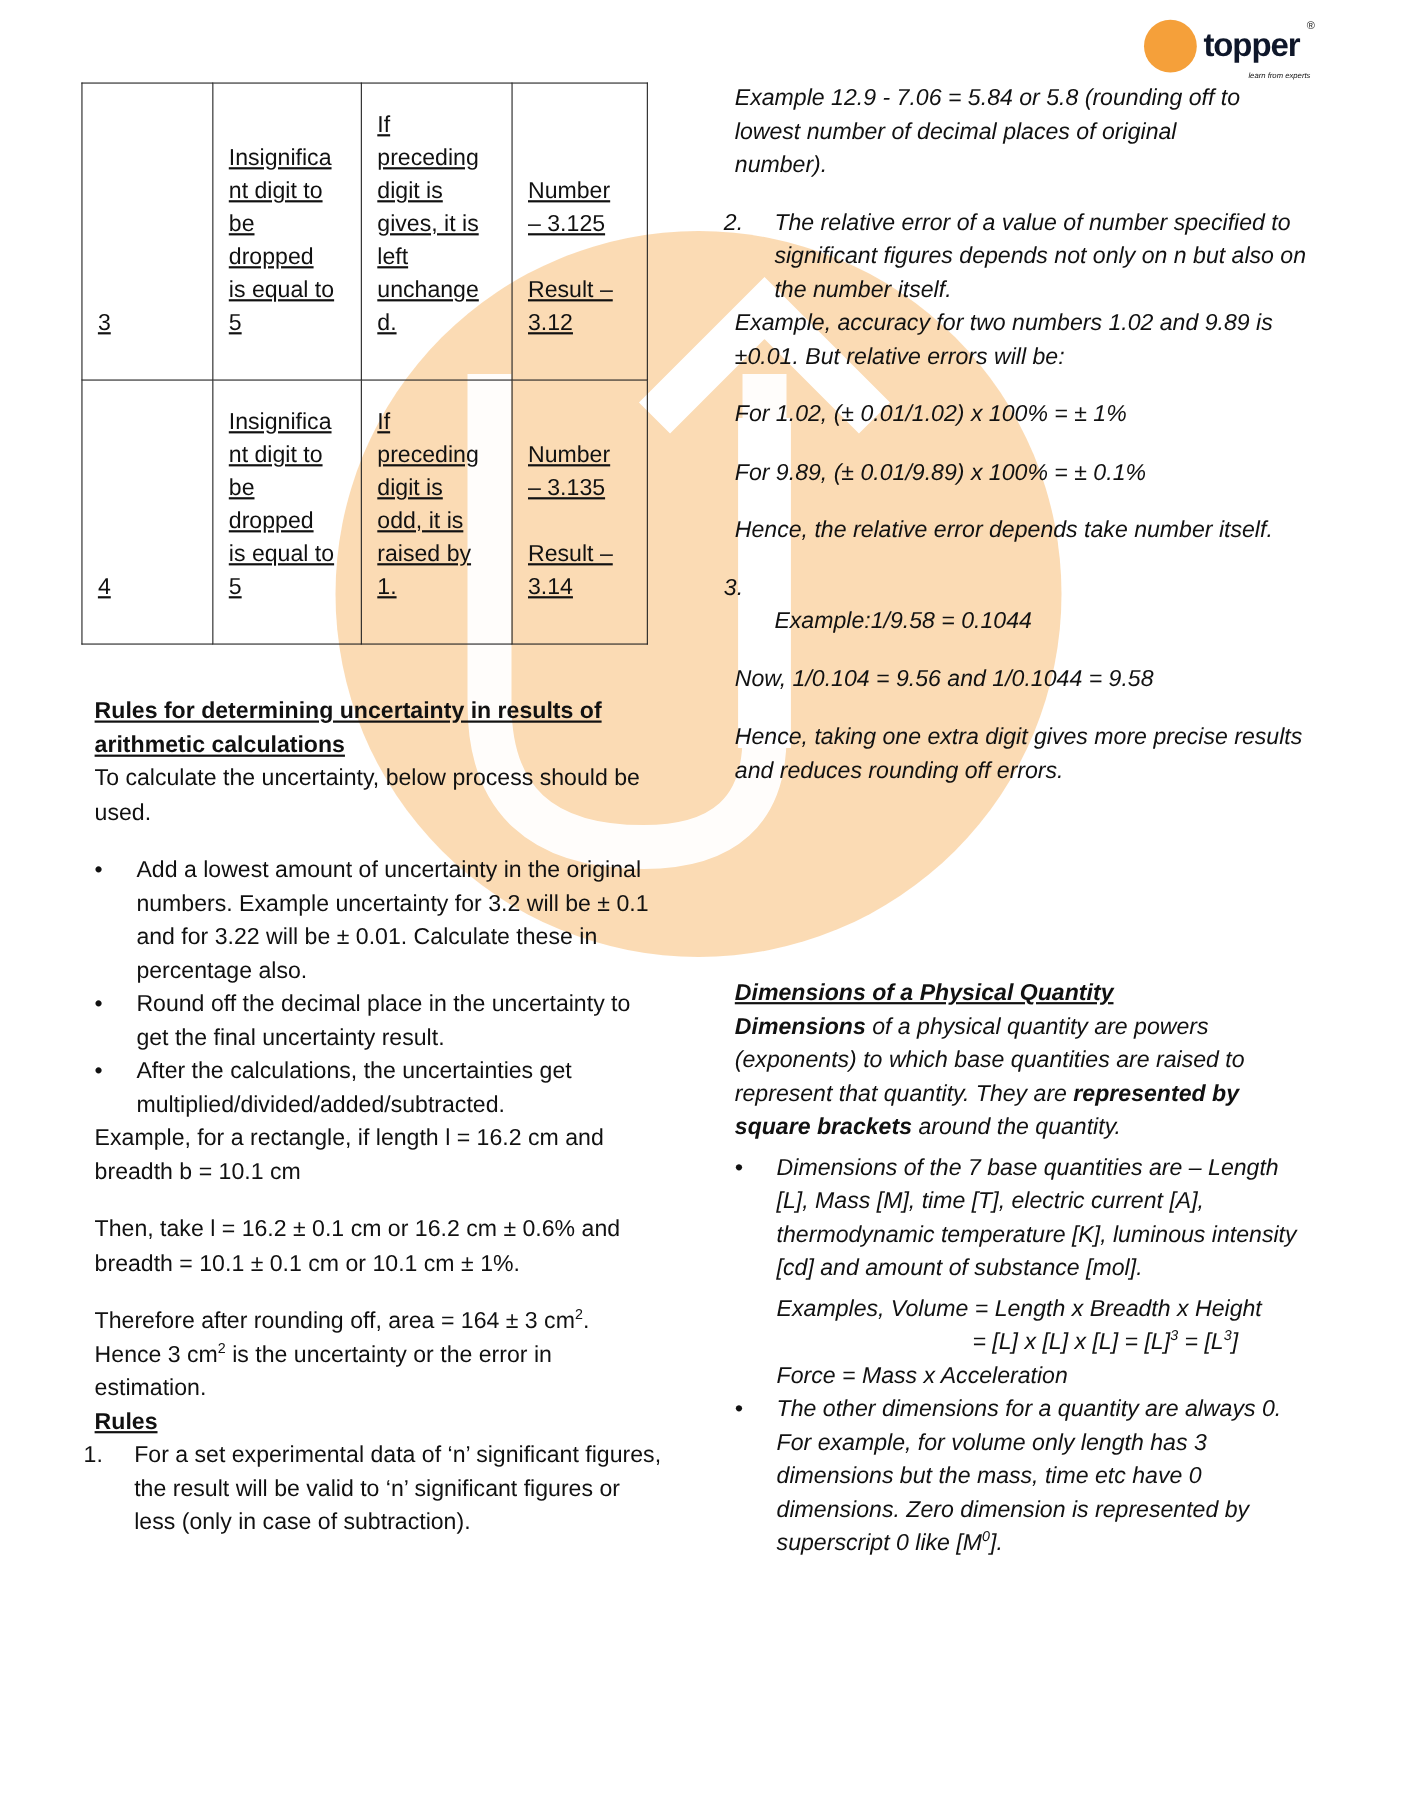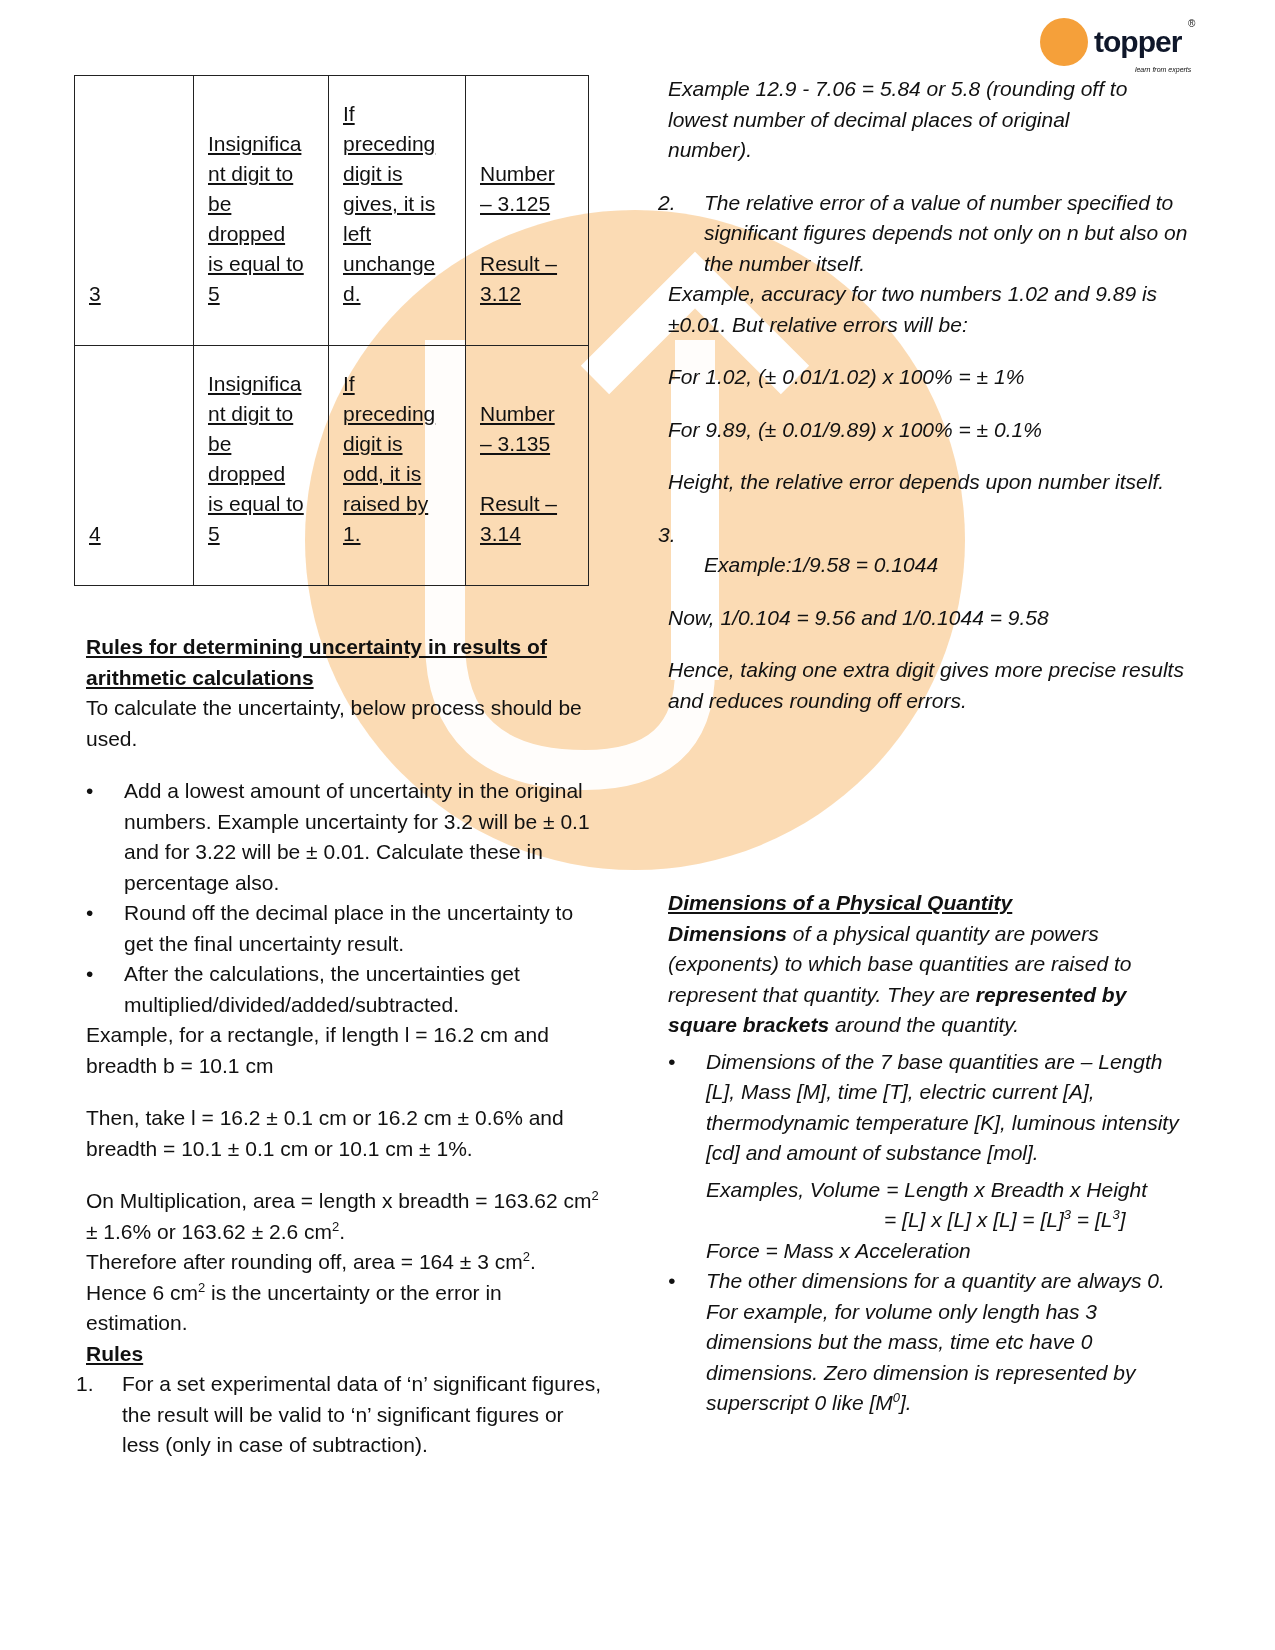--- a/index.html
+++ b/index.html
@@ -71,42 +71,41 @@
     <div class="gap"></div>
     <ul class="bul">
       <li>Add a lowest amount of uncertainty in the original numbers. Example uncertainty for 3.2 will be ± 0.1 and for 3.22 will be ± 0.01. Calculate these in percentage also.</li>
       <li>Round off the decimal place in the uncertainty to get the final uncertainty result.</li>
       <li>After the calculations, the uncertainties get multiplied/divided/added/subtracted.</li>
     </ul>
     <div>Example, for a rectangle, if length l = 16.2 cm and breadth b = 10.1 cm</div>
     <div class="gap"></div>
     <div>Then, take l = 16.2 ± 0.1 cm or 16.2 cm ± 0.6% and breadth = 10.1 ± 0.1 cm or 10.1 cm ± 1%.</div>
     <div class="gap"></div>
-    <div><span>On Multiplication, area = length x breadth = 163.62 cm</span><sup>2</sup><span> ± 1.6% or 163.62 ± 2.6 cm</span><sup>2</sup>.</div>
     <div><span>Therefore after rounding off, area = 164 ± 3 cm</span><sup>2</sup>.</div>
-    <div><span>Hence 6 cm</span><sup>2</sup><span> is the uncertainty or the error in estimation.</span></div>
+    <div><span>Hence 3 cm</span><sup>2</sup><span> is the uncertainty or the error in estimation.</span></div>
     <div class="heading">Rules</div>
     <ol class="num">
       <li><span class="n">1.</span><span>For a set experimental data of ‘n’ significant figures, the result will be valid to ‘n’ significant figures or less (only in case of subtraction).</span></li>
     </ol>
   </div>
 
   <div class="right txt" style="top:74px">
     <div style="width:490px">Example 12.9 - 7.06 = 5.84 or 5.8 (rounding off to lowest number of decimal places of original number).</div>
     <div class="gap"></div>
     <ol class="num">
       <li><span class="n">2.</span><span>The relative error of a value of number specified to significant figures depends not only on n but also on the number itself.</span></li>
     </ol>
     <div>Example, accuracy for two numbers 1.02 and 9.89 is ±0.01. But relative errors will be:</div>
     <div class="gap"></div>
     <div>For 1.02, (± 0.01/1.02) x 100% = ± 1%</div>
     <div class="gap"></div>
     <div>For 9.89, (± 0.01/9.89) x 100% = ± 0.1%</div>
     <div class="gap"></div>
-    <div>Height, the relative error depends upon number itself.</div>
+    <div>Hence, the relative error depends take number itself.</div>
     <div class="gap"></div>
     <ol class="num">
       <li><span class="n">3.</span><br><span>Example:1/9.58 = 0.1044</span></li>
     </ol>
     <div class="gap"></div>
     <div>Now, 1/0.104 = 9.56 and 1/0.1044 = 9.58</div>
     <div class="gap"></div>
     <div>Hence, taking one extra digit gives more precise results and reduces rounding off errors.</div>
   </div>
 

